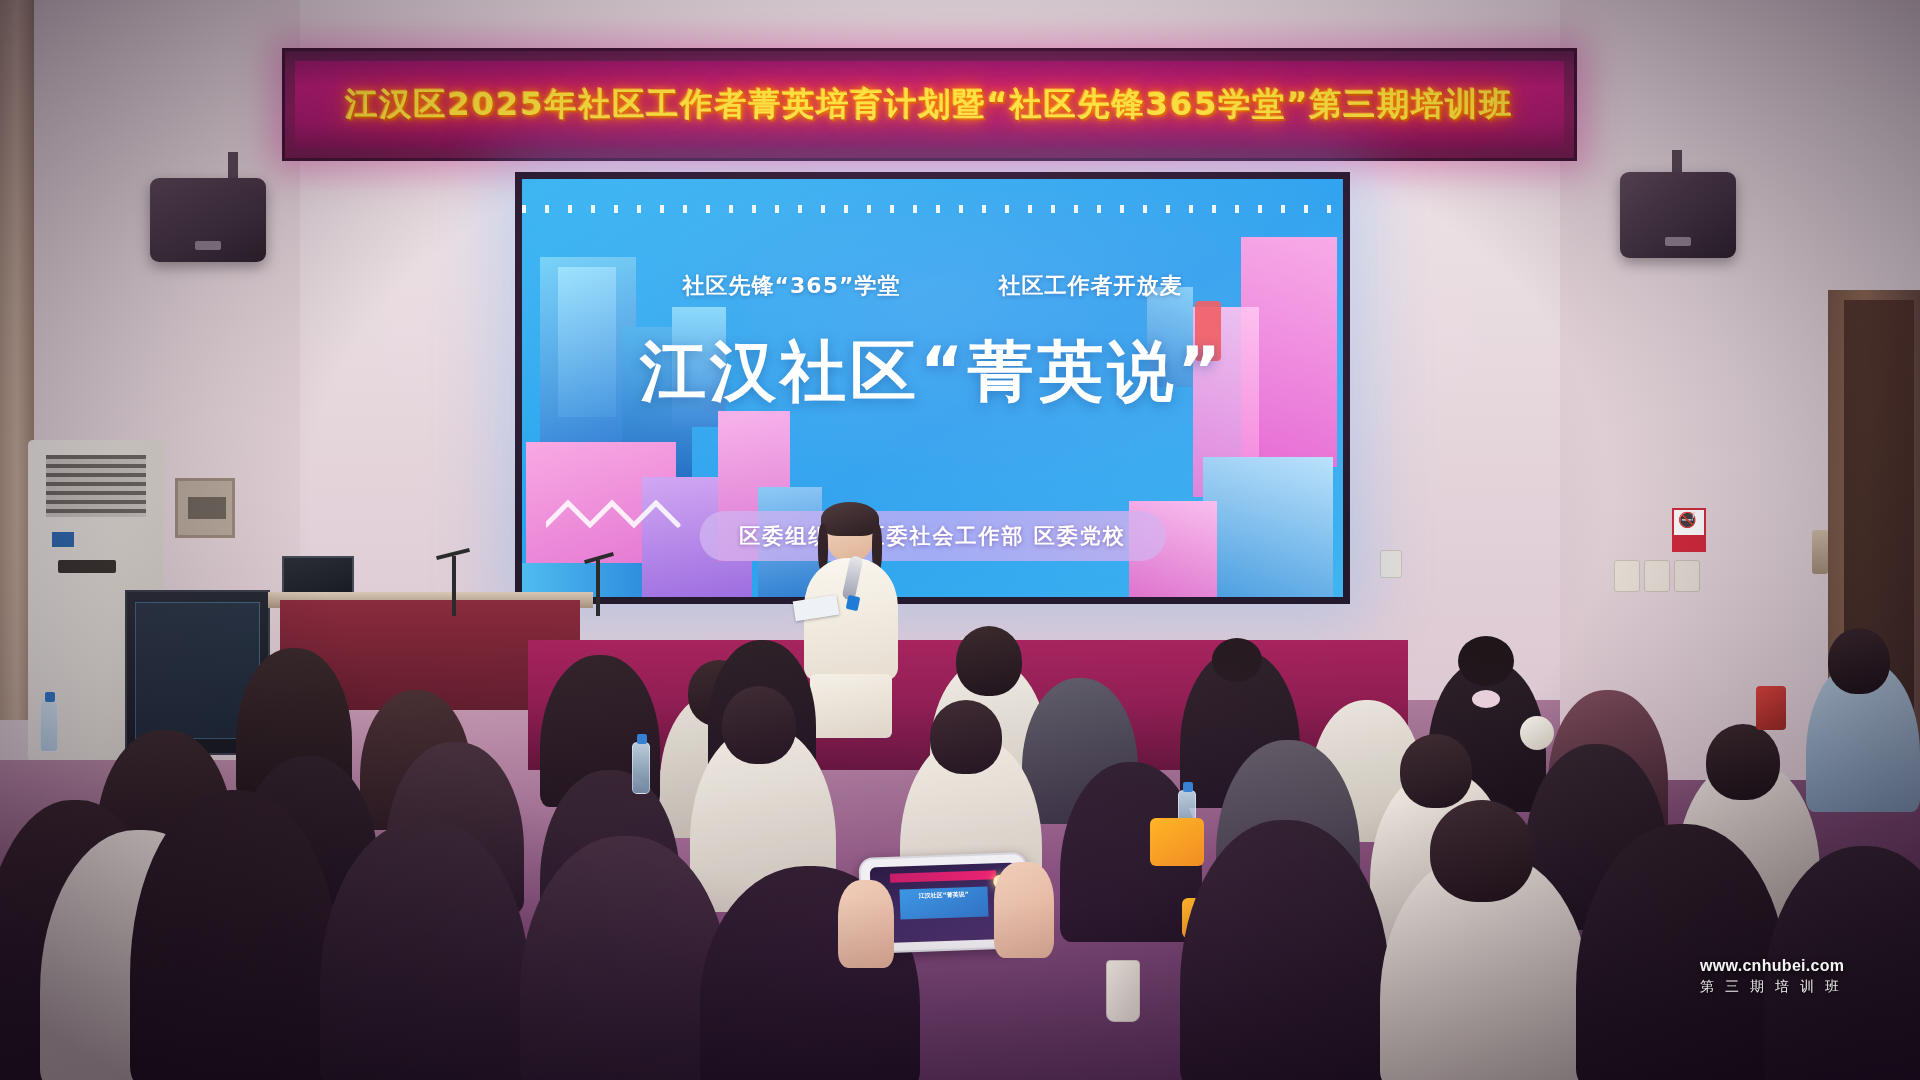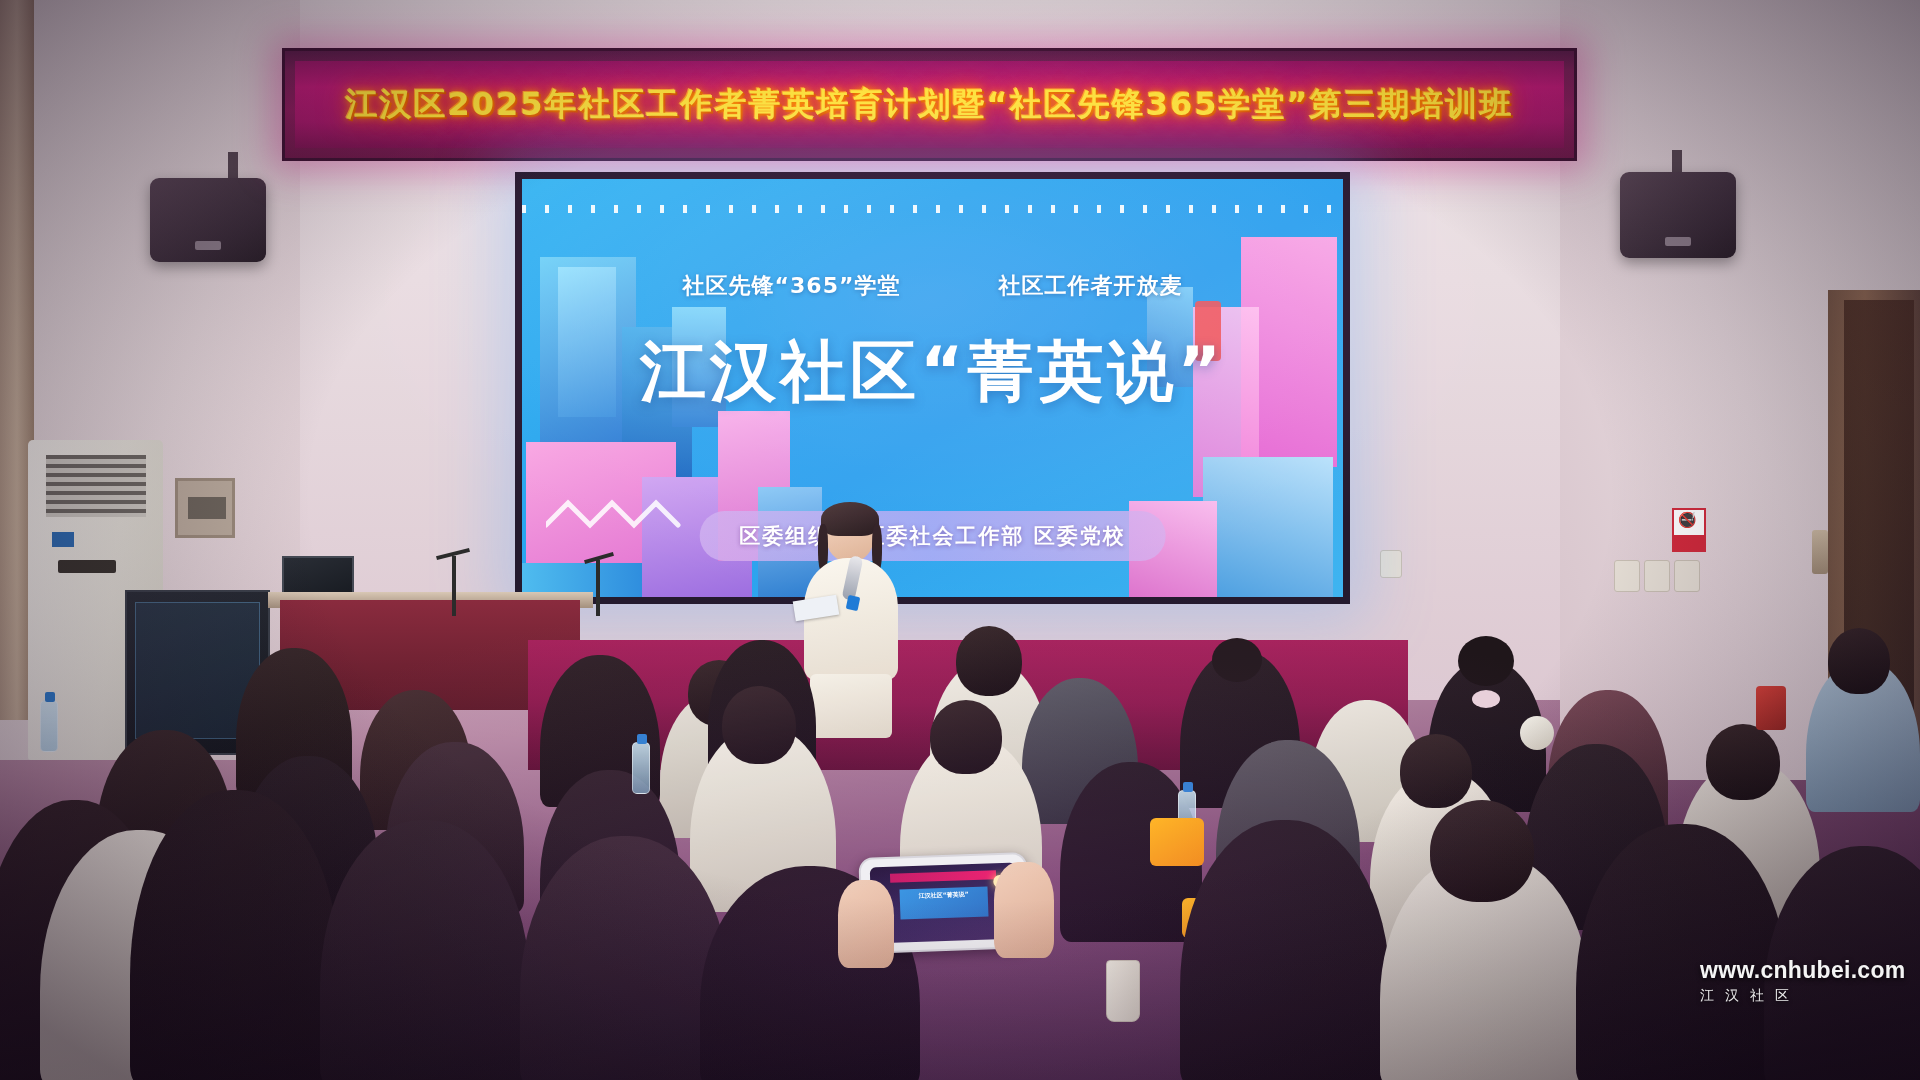--- a/index.html
+++ b/index.html
@@ -149,21 +149,21 @@
       mix-blend-mode:screen; }
   .vign { position:absolute; inset:0; pointer-events:none;
       background:radial-gradient(ellipse 1250px 780px at 50% 46%, rgba(0,0,0,0) 52%, rgba(20,5,25,.55) 100%); }
 
   
   .wm { position:absolute; left:1700px; top:955px; width:210px; }
   .wm-row { display:flex; align-items:center; gap:9px; }
   .wm-mark { width:46px; height:34px; flex:none; }
   .wm-name { font-family:"DejaVu Serif",serif; font-weight:bold; font-size:31px; color:#f2f2f2;
       letter-spacing:3px; text-shadow:0 2px 5px rgba(0,0,0,.75); }
-  .wm-url { font-family:"Liberation Sans",sans-serif; font-weight:bold; font-size:23px; color:#f4f4f4;
+  .wm-url { font-family:"Liberation Sans",sans-serif; font-weight:bold; font-size:16px; color:#f4f4f4;
       letter-spacing:.3px; margin-top:2px; text-shadow:0 2px 5px rgba(0,0,0,.75); }
   .wm-sub { font-family:"DejaVu Sans",sans-serif; font-size:14px; color:#ececec;
       letter-spacing:11px; margin-top:3px; text-shadow:0 1px 4px rgba(0,0,0,.75); }
 </style>
 </head>
 <body>
 
 <div id="scene">
 
   <div class="ceiling"></div>
@@ -347,16 +347,16 @@
     </div>
     <div class="hand" style="left:838px;top:880px;width:56px;height:88px;"></div>
     <div class="hand" style="left:994px;top:862px;width:60px;height:96px;"></div>
   </div>
 
   <div class="wash"></div>
   <div class="vign"></div>
 
   <div class="wm">
     <div class="wm-url">www.cnhubei.com</div>
-    <div class="wm-sub">江汉社区</div>
+    <div class="wm-sub">第三期培训班</div>
   </div>
 
 </div>
 
 </body></html>

